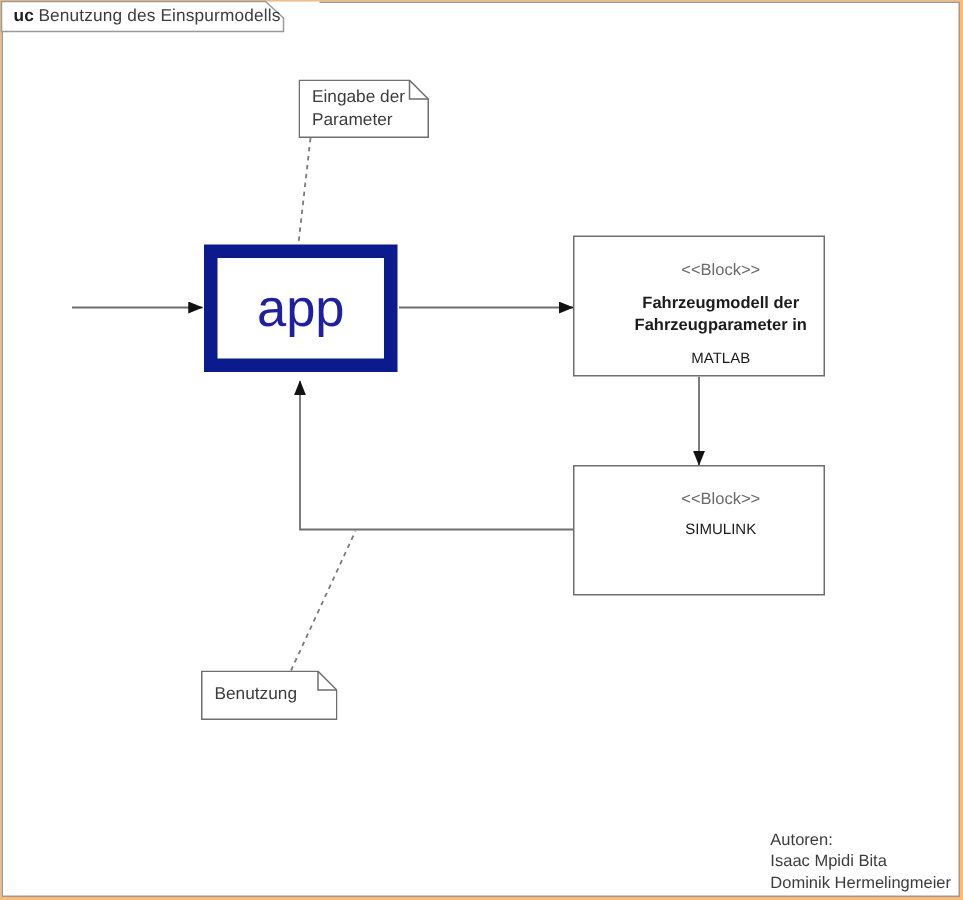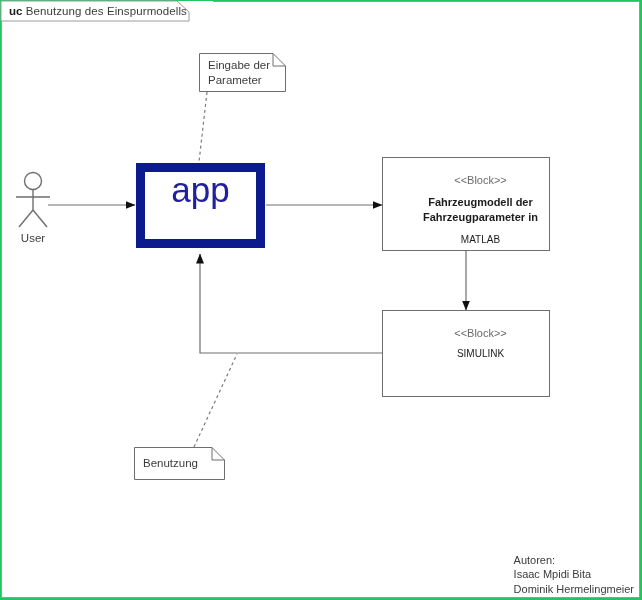--- a/index.html
+++ b/index.html
@@ -8,21 +8,21 @@
     background: #ffffff;
   }
   body {
     font-family: "Liberation Sans", sans-serif;
   }
 
   #diagram-root {
     position: relative;
     width: 642px;
     height: 600px;
-    background: #22c55e;
+    background: #fdba74;
     box-sizing: border-box;
     overflow: hidden;
   }
 
   
   .frame-border {
     position: absolute;
     left: 1px;
     top: 1px;
     width: 639px;
@@ -97,21 +97,21 @@
     position: absolute;
     left: 136px;
     top: 163px;
     width: 129px;
     height: 85px;
     background: #ffffff;
     border: 9px solid #0b1a8c;
     box-sizing: border-box;
     z-index: 4;
     display: flex;
-    align-items: flex-start;
+    align-items: center;
     justify-content: center;
   }
   .app-box-label {
     font-size: 35px;
     color: #1f20a0;
     line-height: 1;
     letter-spacing: 0px;
   }
 
   
@@ -212,30 +212,20 @@
 
     <line x1="466" y1="251" x2="466" y2="310" stroke="#6e6e6e" stroke-width="1.2" marker-end="url(#arrowFilled)"></line>
 
     <path d="M382,353 L200,353 L200,254" fill="none" stroke="#6e6e6e" stroke-width="1.2" marker-end="url(#arrowFilled)"></path>
 
     <line x1="207" y1="92" x2="199" y2="162" stroke="#7a7a7a" stroke-width="1.2" stroke-dasharray="3,3"></line>
 
     <line x1="194" y1="447" x2="237" y2="354" stroke="#7a7a7a" stroke-width="1.2" stroke-dasharray="3,3"></line>
   </svg>
 
-  <div class="actor" style="left:8px; top:170px; width:50px; height:80px;">
-    <svg width="50" height="62" viewBox="0 0 50 62">
-      <circle cx="25" cy="11" r="8.5" fill="#ffffff" stroke="#6e6e6e" stroke-width="1.4"></circle>
-      <line x1="25" y1="20" x2="25" y2="40" stroke="#6e6e6e" stroke-width="1.4"></line>
-      <line x1="8" y1="27" x2="42" y2="27" stroke="#6e6e6e" stroke-width="1.4"></line>
-      <line x1="25" y1="40" x2="11" y2="57" stroke="#6e6e6e" stroke-width="1.4"></line>
-      <line x1="25" y1="40" x2="39" y2="57" stroke="#6e6e6e" stroke-width="1.4"></line>
-    </svg>
-    <div class="actor-label">User</div>
-  </div>
 
   <div class="app-box">
     <span class="app-box-label">app</span>
   </div>
 
   <div class="block" style="left:382px; top:157px; width:168px; height:94px;">
     <div class="stereotype">&lt;&lt;Block&gt;&gt;</div>
     <div class="block-title">Fahrzeugmodell der
 Fahrzeugparameter in</div>
     <div class="block-tool">MATLAB</div>

